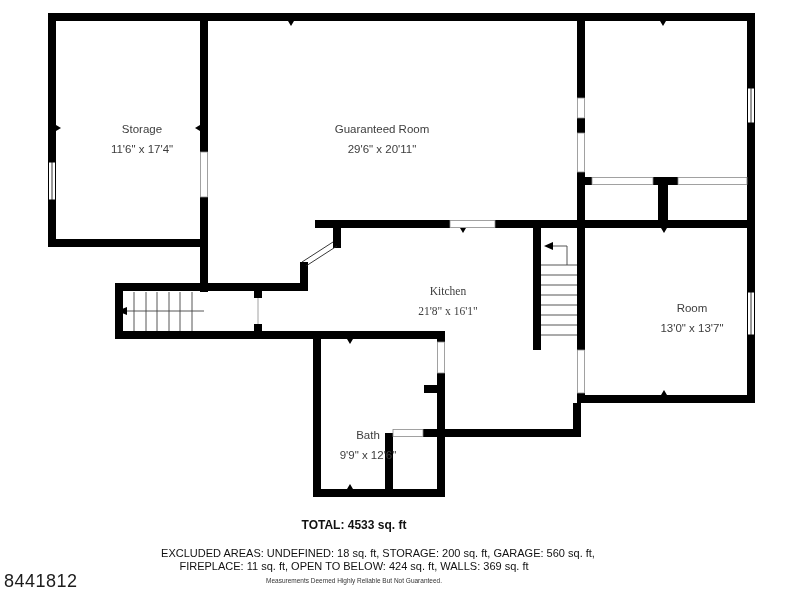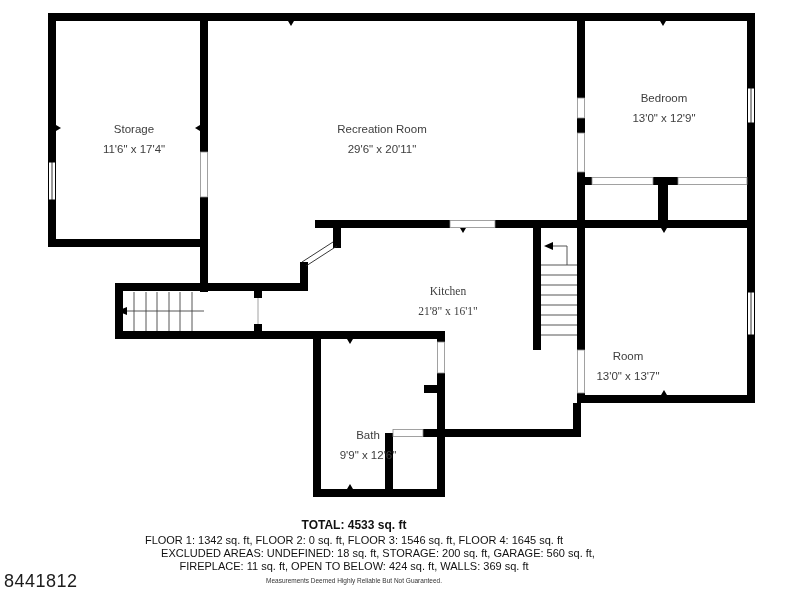--- a/index.html
+++ b/index.html
@@ -151,46 +151,41 @@
       <polygon class="tick" points="661,228 667,228 664,233"></polygon>
       <polygon class="tick" points="661,395 667,395 664,390"></polygon>
       <polygon class="tick" points="347,339 353,339 350,344"></polygon>
       <polygon class="tick" points="347,489 353,489 350,484"></polygon>
       <polygon class="tick" points="56,125 56,131 61,128"></polygon>
       <polygon class="tick" points="200,125 200,131 195,128"></polygon>
       <polygon class="tick" points="145,247 151,247 148,242"></polygon>
     </g>
   </svg>
 
-  <div class="room-label" style="left:134px;top:139px;">
+  <div class="room-label" style="left:142px;top:139px;">
     <div>Storage</div>
     <div>11'6" x 17'4"</div>
   </div>
   <div class="room-label" style="left:382px;top:139px;">
-    <div>Recreation Room</div>
+    <div>Guaranteed Room</div>
     <div>29'6" x 20'11"</div>
-  </div>
-  <div class="room-label" style="left:664px;top:108px;">
-    <div>Bedroom</div>
-    <div>13'0" x 12'9"</div>
   </div>
   <div class="room-label" style="left:448px;top:301px;font-family:Liberation Serif, serif;">
     <div>Kitchen</div>
     <div>21'8" x 16'1"</div>
   </div>
-  <div class="room-label" style="left:628px;top:318px;margin-top:48px;">
+  <div class="room-label" style="left:692px;top:318px;">
     <div>Room</div>
     <div>13'0" x 13'7"</div>
   </div>
   <div class="room-label" style="left:368px;top:413px;margin-top:32px;">
     <div>Bath</div>
     <div>9'9" x 12'6"</div>
   </div>
 
   <div class="footer f-total">TOTAL: 4533 sq. ft</div>
-  <div class="footer f-line1">FLOOR 1: 1342 sq. ft, FLOOR 2: 0 sq. ft, FLOOR 3: 1546 sq. ft, FLOOR 4: 1645 sq. ft</div>
   <div class="footer f-line2">EXCLUDED AREAS: UNDEFINED: 18 sq. ft, STORAGE: 200 sq. ft, GARAGE: 560 sq. ft,</div>
   <div class="footer f-line3">FIREPLACE: 11 sq. ft, OPEN TO BELOW: 424 sq. ft, WALLS: 369 sq. ft</div>
   <div class="footer f-disc">Measurements Deemed Highly Reliable But Not Guaranteed.</div>
 
   <div class="watermark">8441812</div>
 
 </div>
 
 </body></html>

